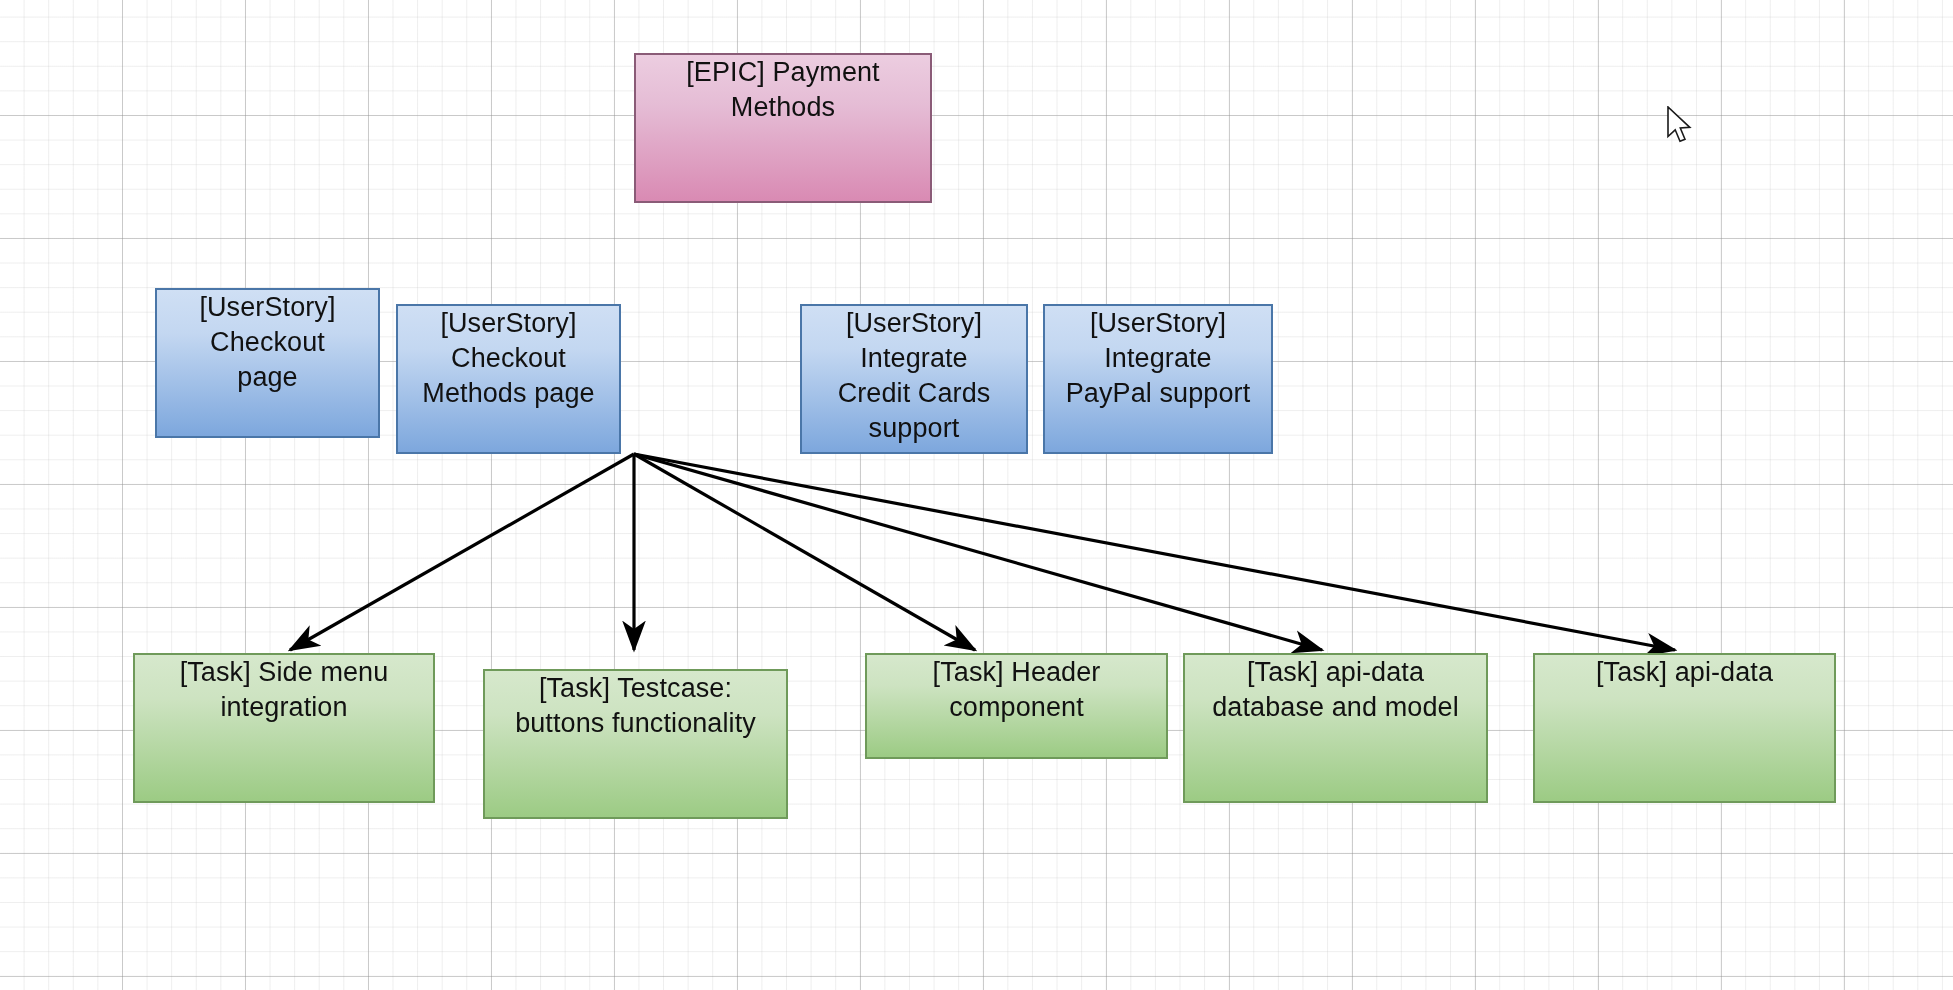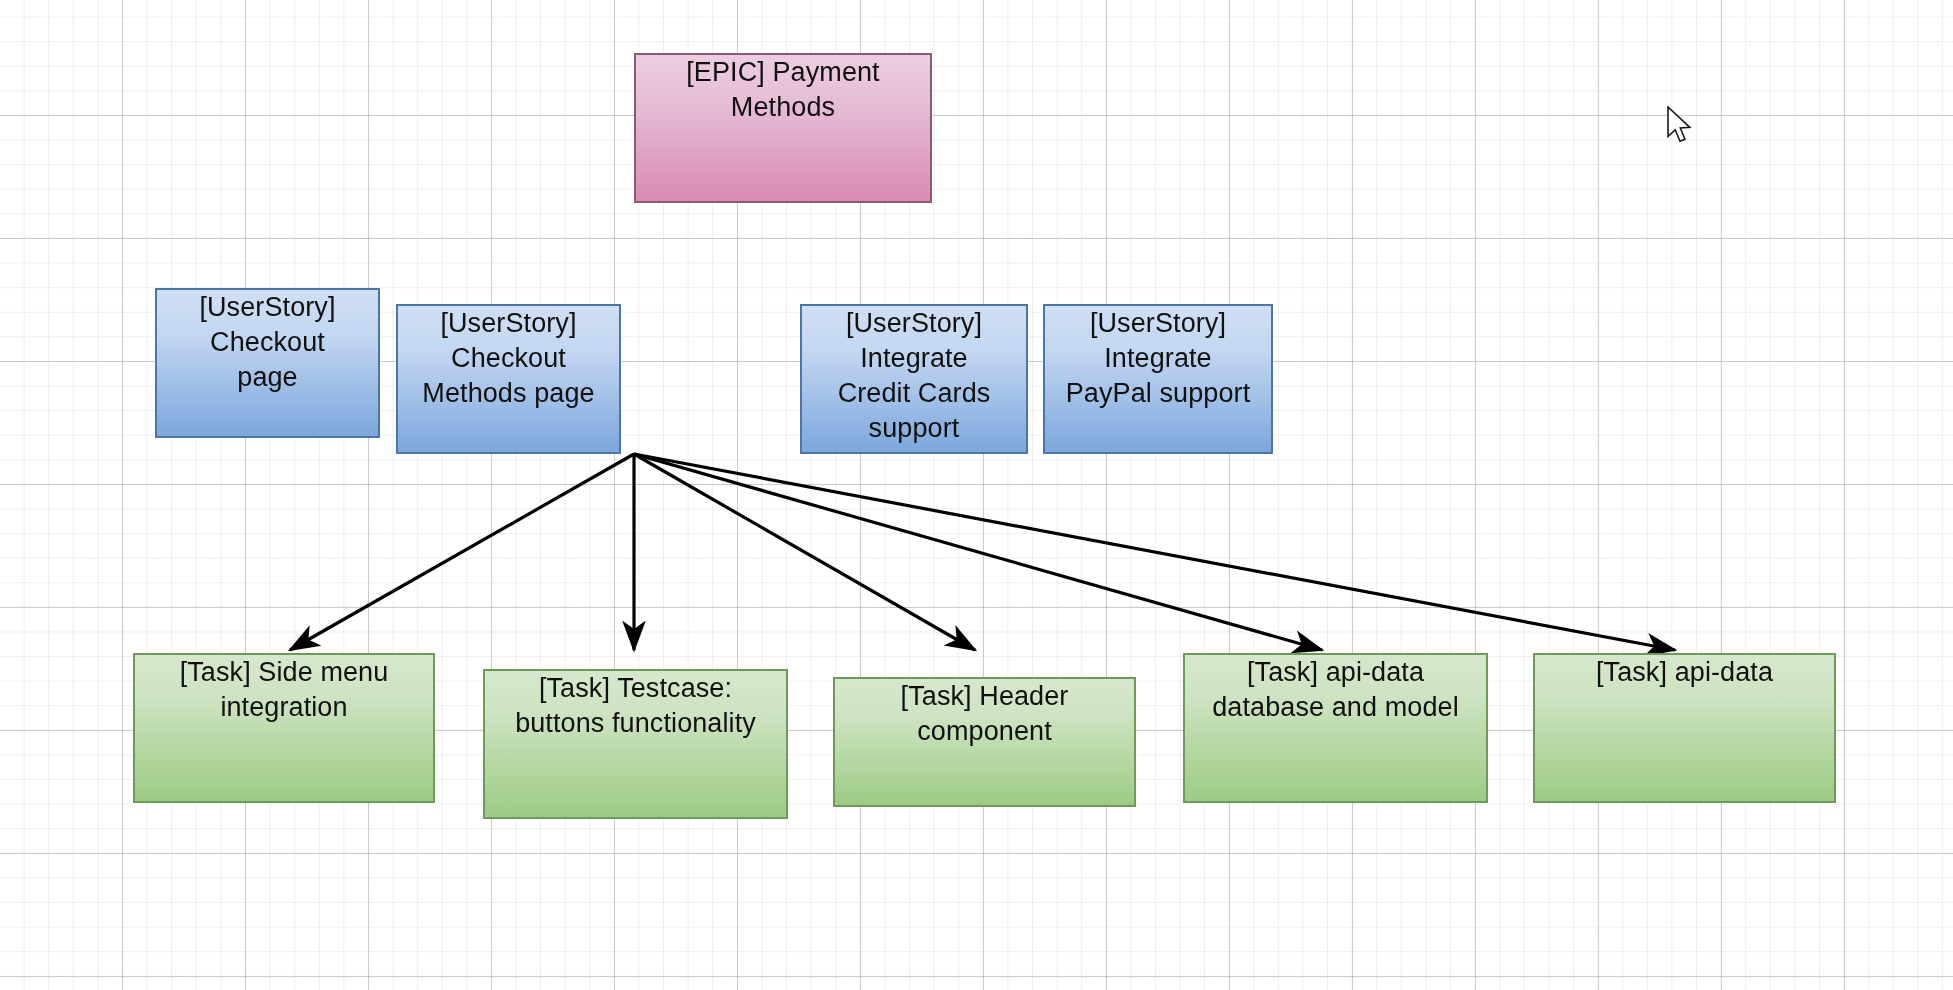--- a/index.html
+++ b/index.html
@@ -80,21 +80,21 @@
     <div class="node node-story" style="left: 396px; top: 304px; width: 225px; height: 150px;"><span class="node-label">[UserStory] Checkout
 Methods page</span></div>
     <div class="node node-story" style="left: 800px; top: 304px; width: 228px; height: 150px;"><span class="node-label">[UserStory] Integrate
 Credit Cards support</span></div>
     <div class="node node-story" style="left: 1043px; top: 304px; width: 230px; height: 150px;"><span class="node-label">[UserStory] Integrate
 PayPal support</span></div>
     <div class="node node-task" style="left: 133px; top: 653px; width: 302px; height: 150px;"><span class="node-label">[Task] Side menu
 integration</span></div>
     <div class="node node-task" style="left: 483px; top: 653px; width: 305px; height: 150px; margin-top: 16px;"><span class="node-label">[Task] Testcase:
 buttons functionality</span></div>
-    <div class="node node-task" style="left: 833px; top: 653px; width: 303px; height: 130px; margin-top: 24px;"><span class="node-label">[Task] Header
+    <div class="node node-task" style="left: 865px; top: 653px; width: 303px; height: 106px;"><span class="node-label">[Task] Header
 component</span></div>
     <div class="node node-task" style="left: 1183px; top: 653px; width: 305px; height: 150px;"><span class="node-label">[Task] api-data
 database and model</span></div>
     <div class="node node-task" style="left: 1533px; top: 653px; width: 303px; height: 150px;"><span class="node-label">[Task] api-data</span></div>
   </div>
 
 <svg id="cursor" width="30" height="42" viewBox="0 0 30 42" style="left: 1666px; top: 106px;">
   <path d="M2,1 L2,30.5 L9.2,23.8 L14.0,35.3 L19.0,33.2 L14.3,22.0 L23.8,21.4 Z" fill="#ffffff" stroke="#1a1a1a" stroke-width="1.6" stroke-linejoin="miter"></path>
 </svg>
 

